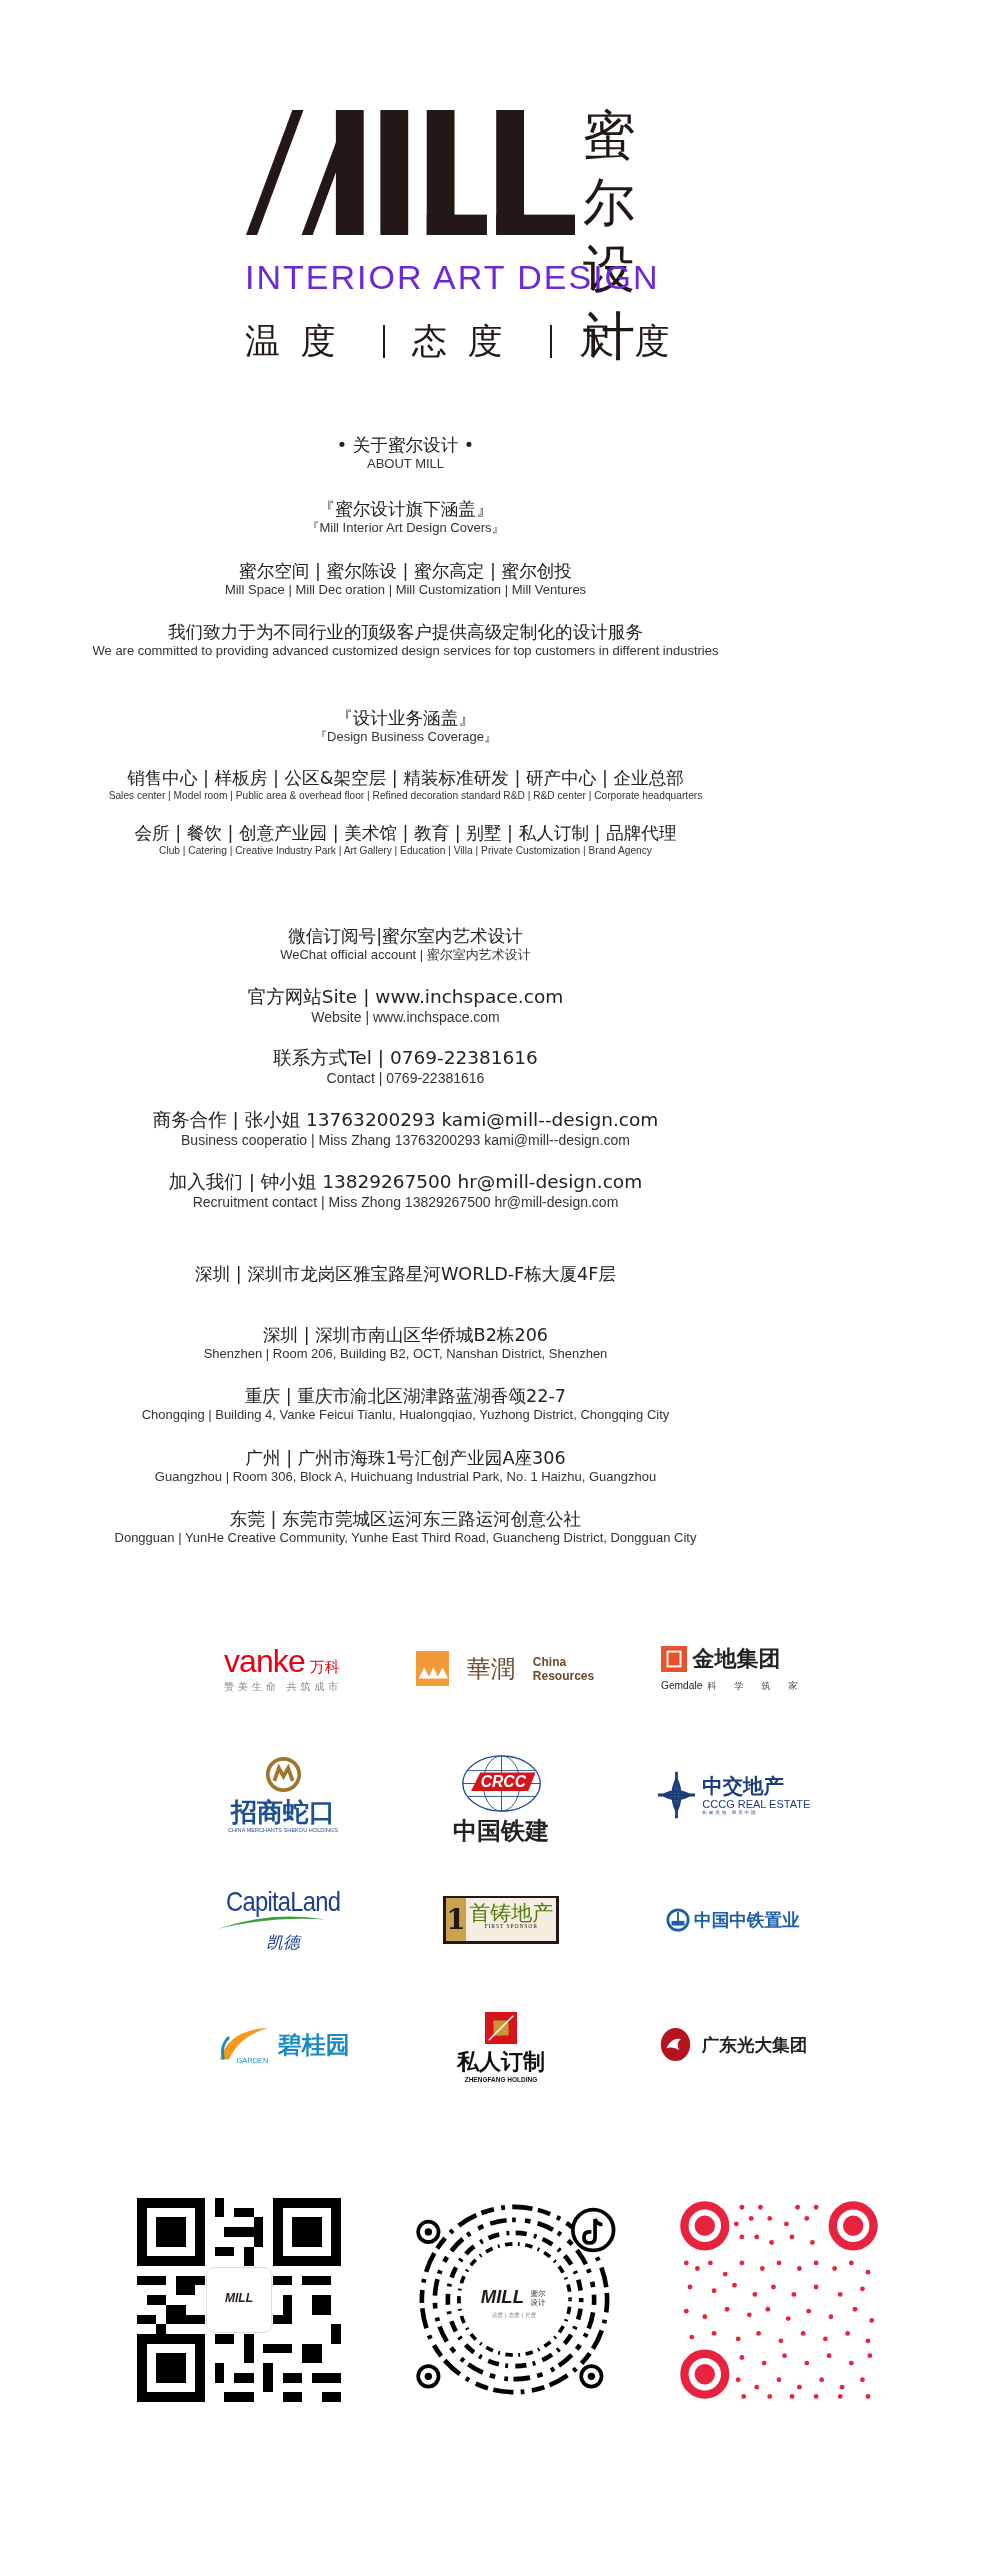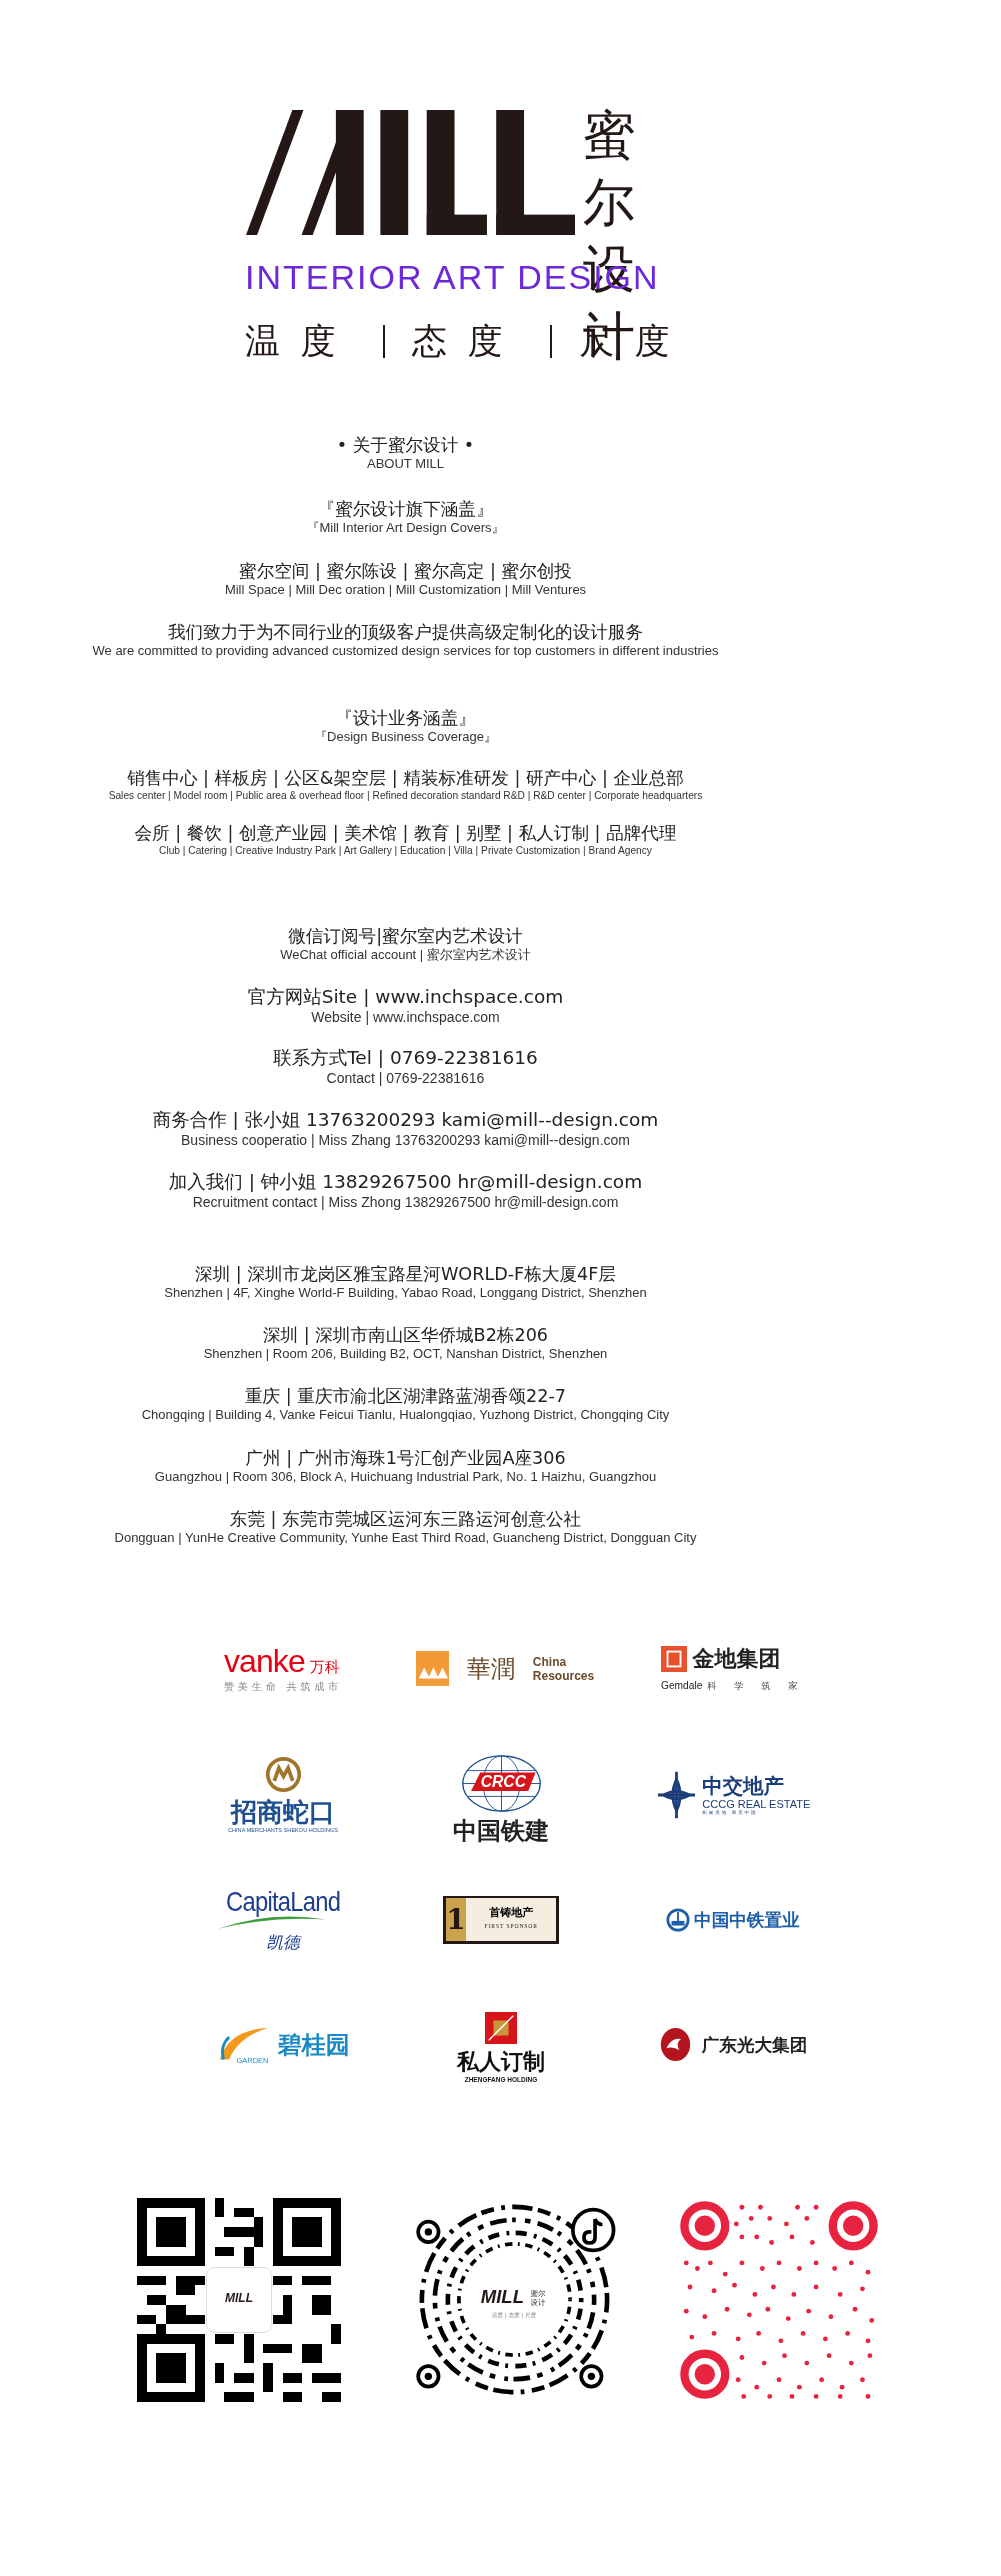--- a/index.html
+++ b/index.html
@@ -147,21 +147,20 @@
   <div class="en-mid">Business cooperatio | Miss Zhang 13763200293 kami@mill--design.com</div>
 </div>
 
 <div class="block" style="top:1170px;">
   <div class="cn-big">加入我们 | 钟小姐 13829267500  hr@mill-design.com</div>
   <div class="en-mid">Recruitment contact | Miss Zhong  13829267500  hr@mill-design.com</div>
 </div>
 
 <div class="block" style="top:1263px;">
   <div class="cn">深圳 | 深圳市龙岗区雅宝路星河WORLD-F栋大厦4F层</div>
-  <div class="en">Shenzhen | 4F, Xinghe World-F Building, Yabao Road, Longgang District, Shenzhen</div>
 </div>
 <div class="block" style="top:1324px;">
   <div class="cn">深圳 | 深圳市南山区华侨城B2栋206</div>
   <div class="en">Shenzhen | Room 206, Building B2, OCT, Nanshan District, Shenzhen</div>
 </div>
 <div class="block" style="top:1385px;">
   <div class="cn">重庆 | 重庆市渝北区湖津路蓝湖香颂22-7</div>
   <div class="en">Chongqing | Building 4, Vanke Feicui Tianlu, Hualongqiao, Yuzhong District, Chongqing City</div>
 </div>
 <div class="block" style="top:1447px;">
@@ -265,21 +264,21 @@
       <path d="M2 16 Q60 -4 118 6 Q60 2 2 16 Z" fill="#3a9e3a"></path>
     </svg>
     <div style="font-family:'DejaVu Serif',serif; font-size:16.7px; font-style:italic; color:#1d3d8f;">凯德</div>
   </div>
 </div>
 
 <div class="partner" style="left:399px; top:1878px;">
   <div style="width:116px; height:48px; background:#231815; padding:2.8px; display:flex;">
     <div style="width:20.4px; background:#c9a24b; display:flex; align-items:center; justify-content:center; font-family:'DejaVu Serif',serif; font-weight:bold; font-size:28px; color:#231815;">1</div>
     <div style="flex:1; background:#f5eee0; text-align:center; padding-top:4.6px;">
-      <div style="font-size:11px; font-weight:bold; color:#000000; line-height:20.4px;">首铸地产</div>
+      <div style="font-size:21px; font-weight:normal; color:#4d7c0f; line-height:20.4px;">首铸地产</div>
       <div style="font-family:'Liberation Serif',serif; font-size:5.6px; letter-spacing:0.9px; color:#231815;">FIRST SPONSOR</div>
     </div>
   </div>
 </div>
 
 <div class="partner" style="left:631px; top:1878px;">
   <div style="display:flex; align-items:center; gap:3.7px;">
     <svg width="24" height="24" viewBox="0 0 26 26">
       <circle cx="13" cy="13" r="11" fill="none" stroke="#1d5fa8" stroke-width="3"></circle>
       <rect x="6" y="14" width="14" height="5" fill="#1d5fa8"></rect>

